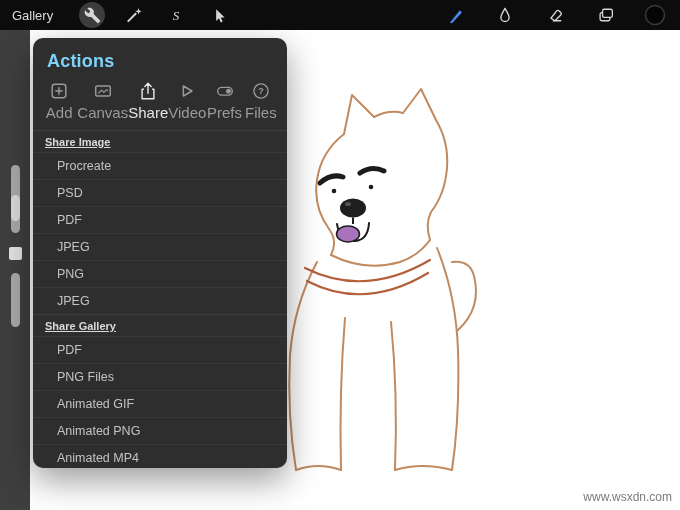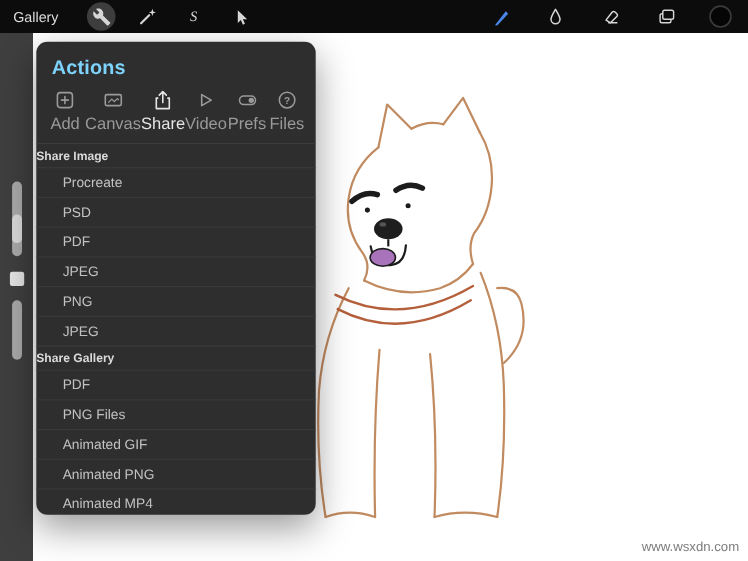--- a/index.html
+++ b/index.html
@@ -42,23 +42,24 @@
     box-shadow:0 12px 34px rgba(0,0,0,.40);
   }
   .panel-title { color:#7dd3fc; font-size:18px; font-weight:700; margin:13px 0 9px 14px; letter-spacing:.2px; }
   .tabs { display:flex; padding:0 8px 9px 8px; }
   .tab { flex:1; display:flex; flex-direction:column; align-items:center; color:#9a9a9a; cursor:default; }
   .tab.active { color:#e5e5e5; }
   .tab svg { display:block; }
   .tab-label { font-size:15px; margin-top:3px; }
 
   .section-header {
-    height:22px; line-height:22px; padding-left:0;
+    height:22px; line-height:22px; padding-left:12px;
     font-size:11px; font-weight:700; color:#dadada;
     border-top:1px solid #3c3c3c;
+    text-decoration:underline;
   }
   .row {
     height:27px; line-height:27px; padding-left:24px;
     font-size:12.5px; color:#c2c2c2; border-top:1px solid #3a3a3a; cursor:default;
   }
 </style>
 </head>
 <body>
 
 <div class="screen">

